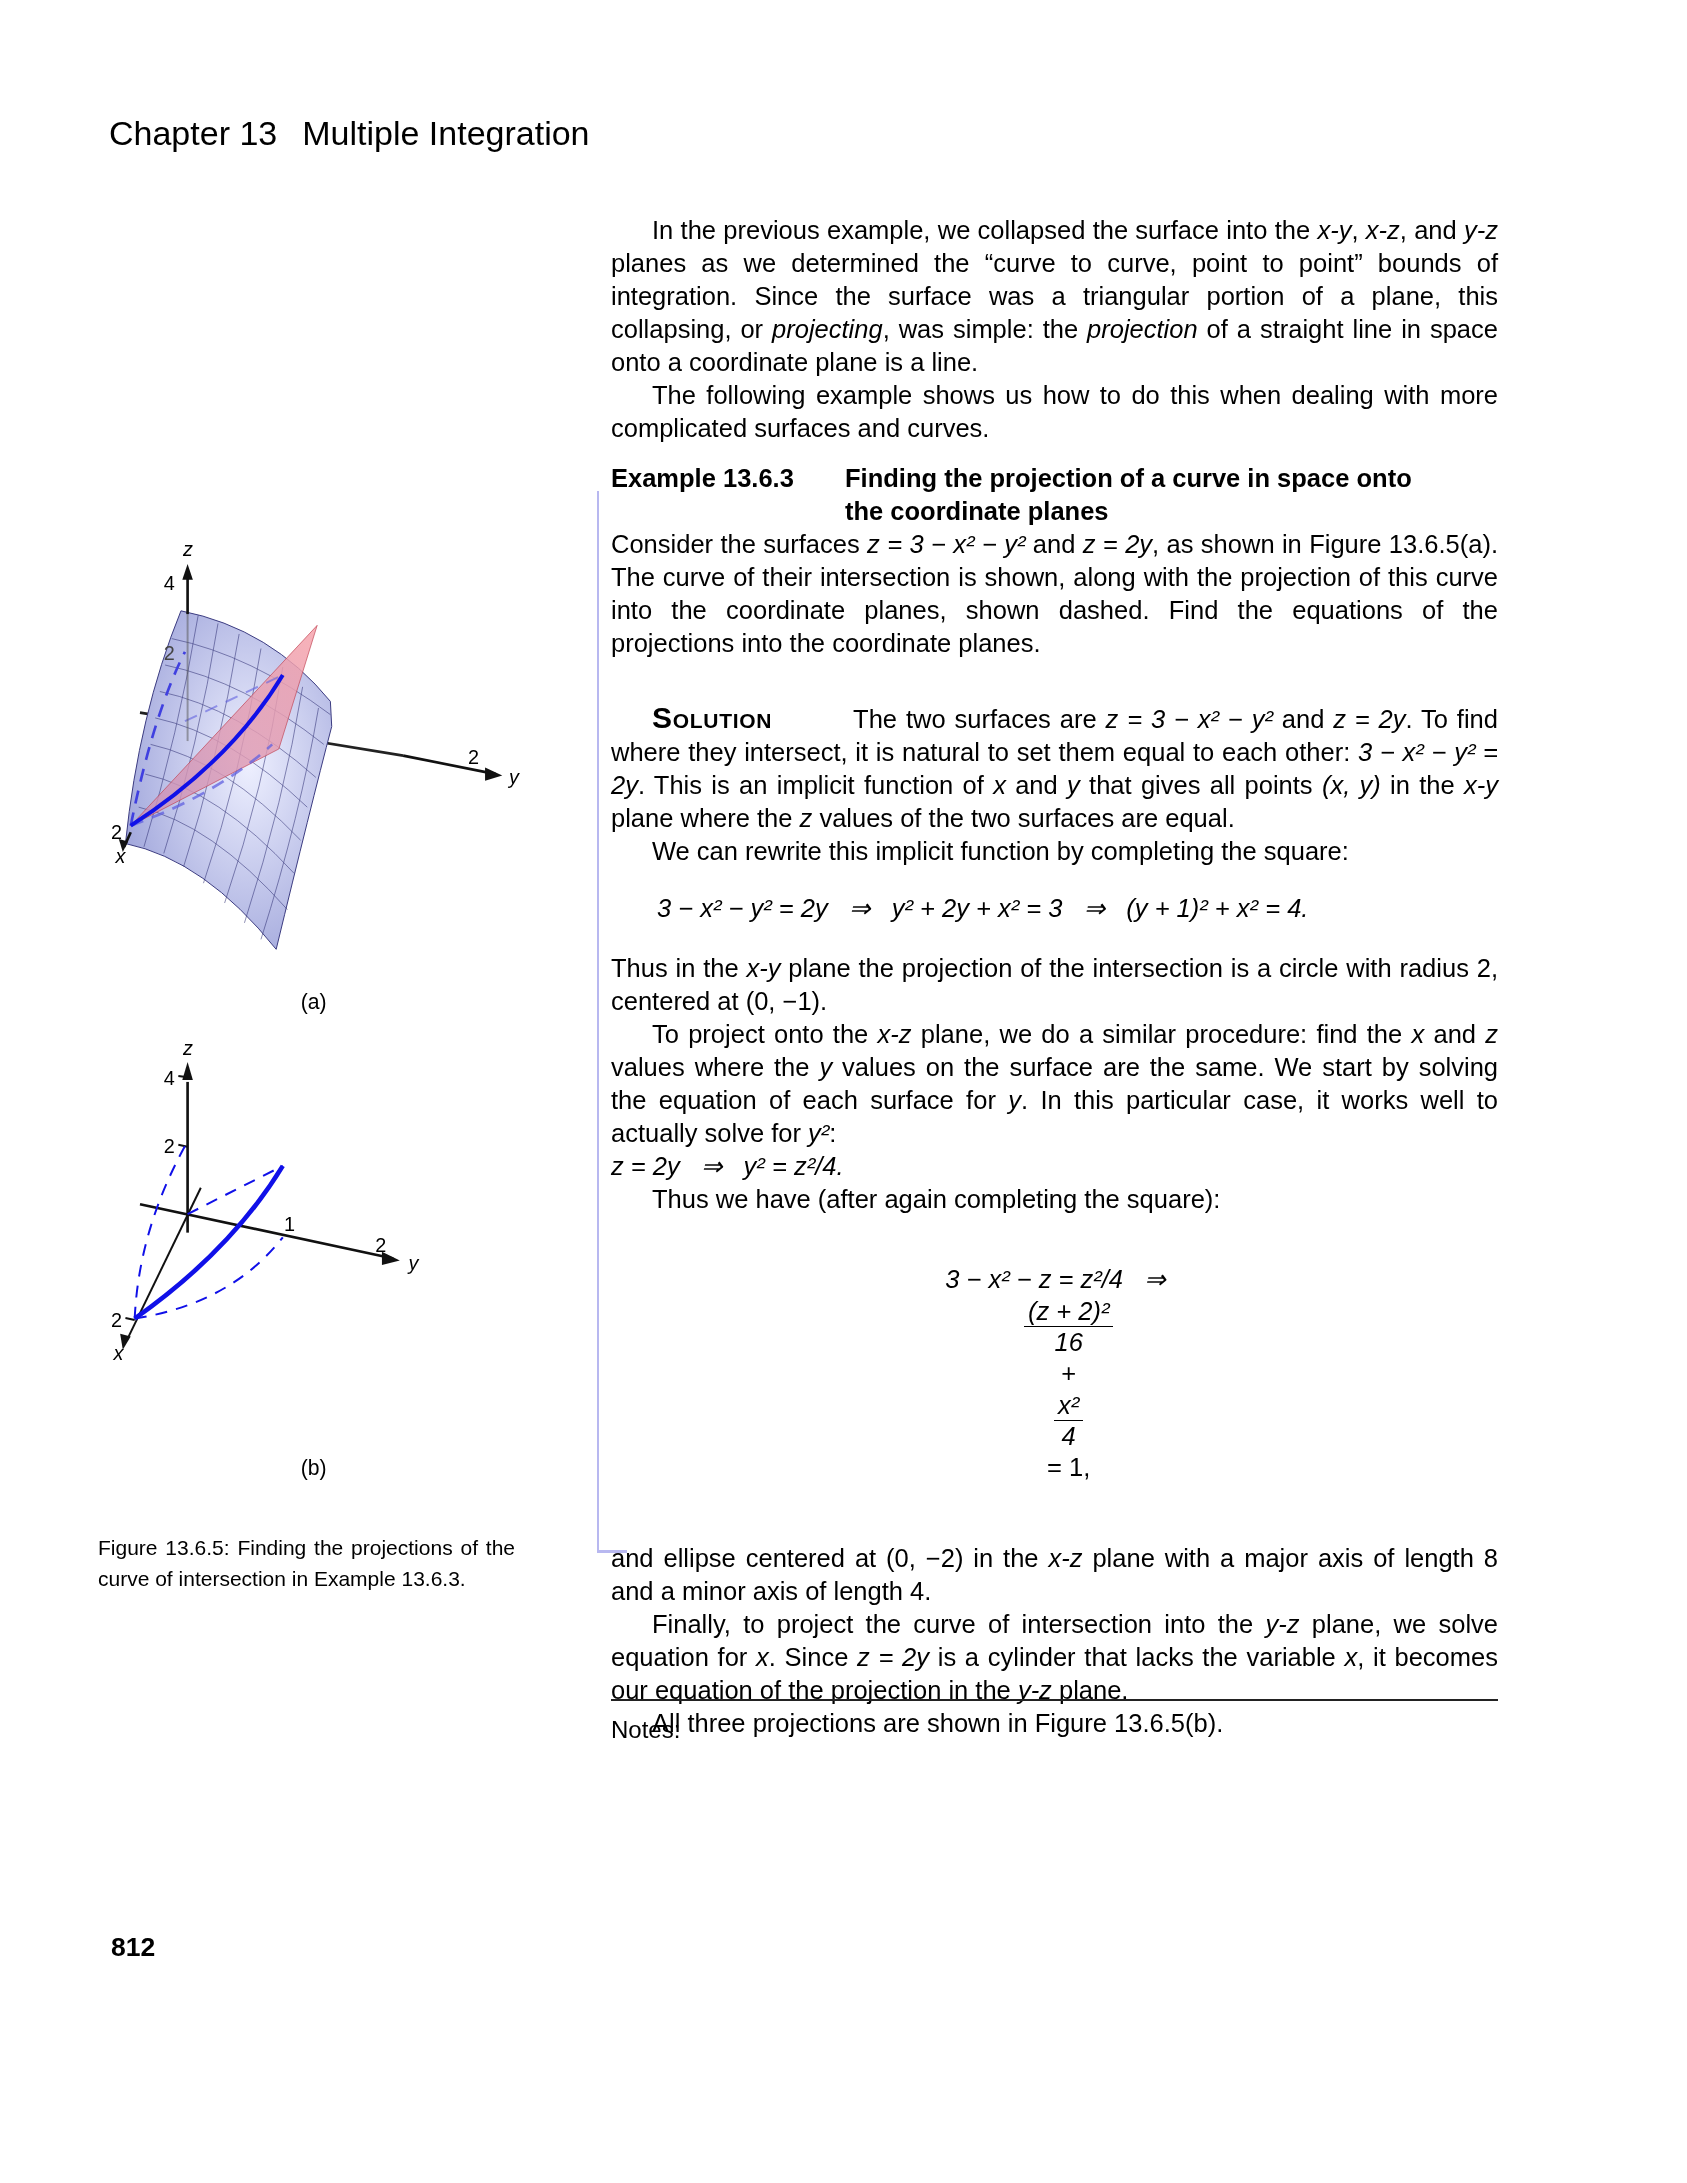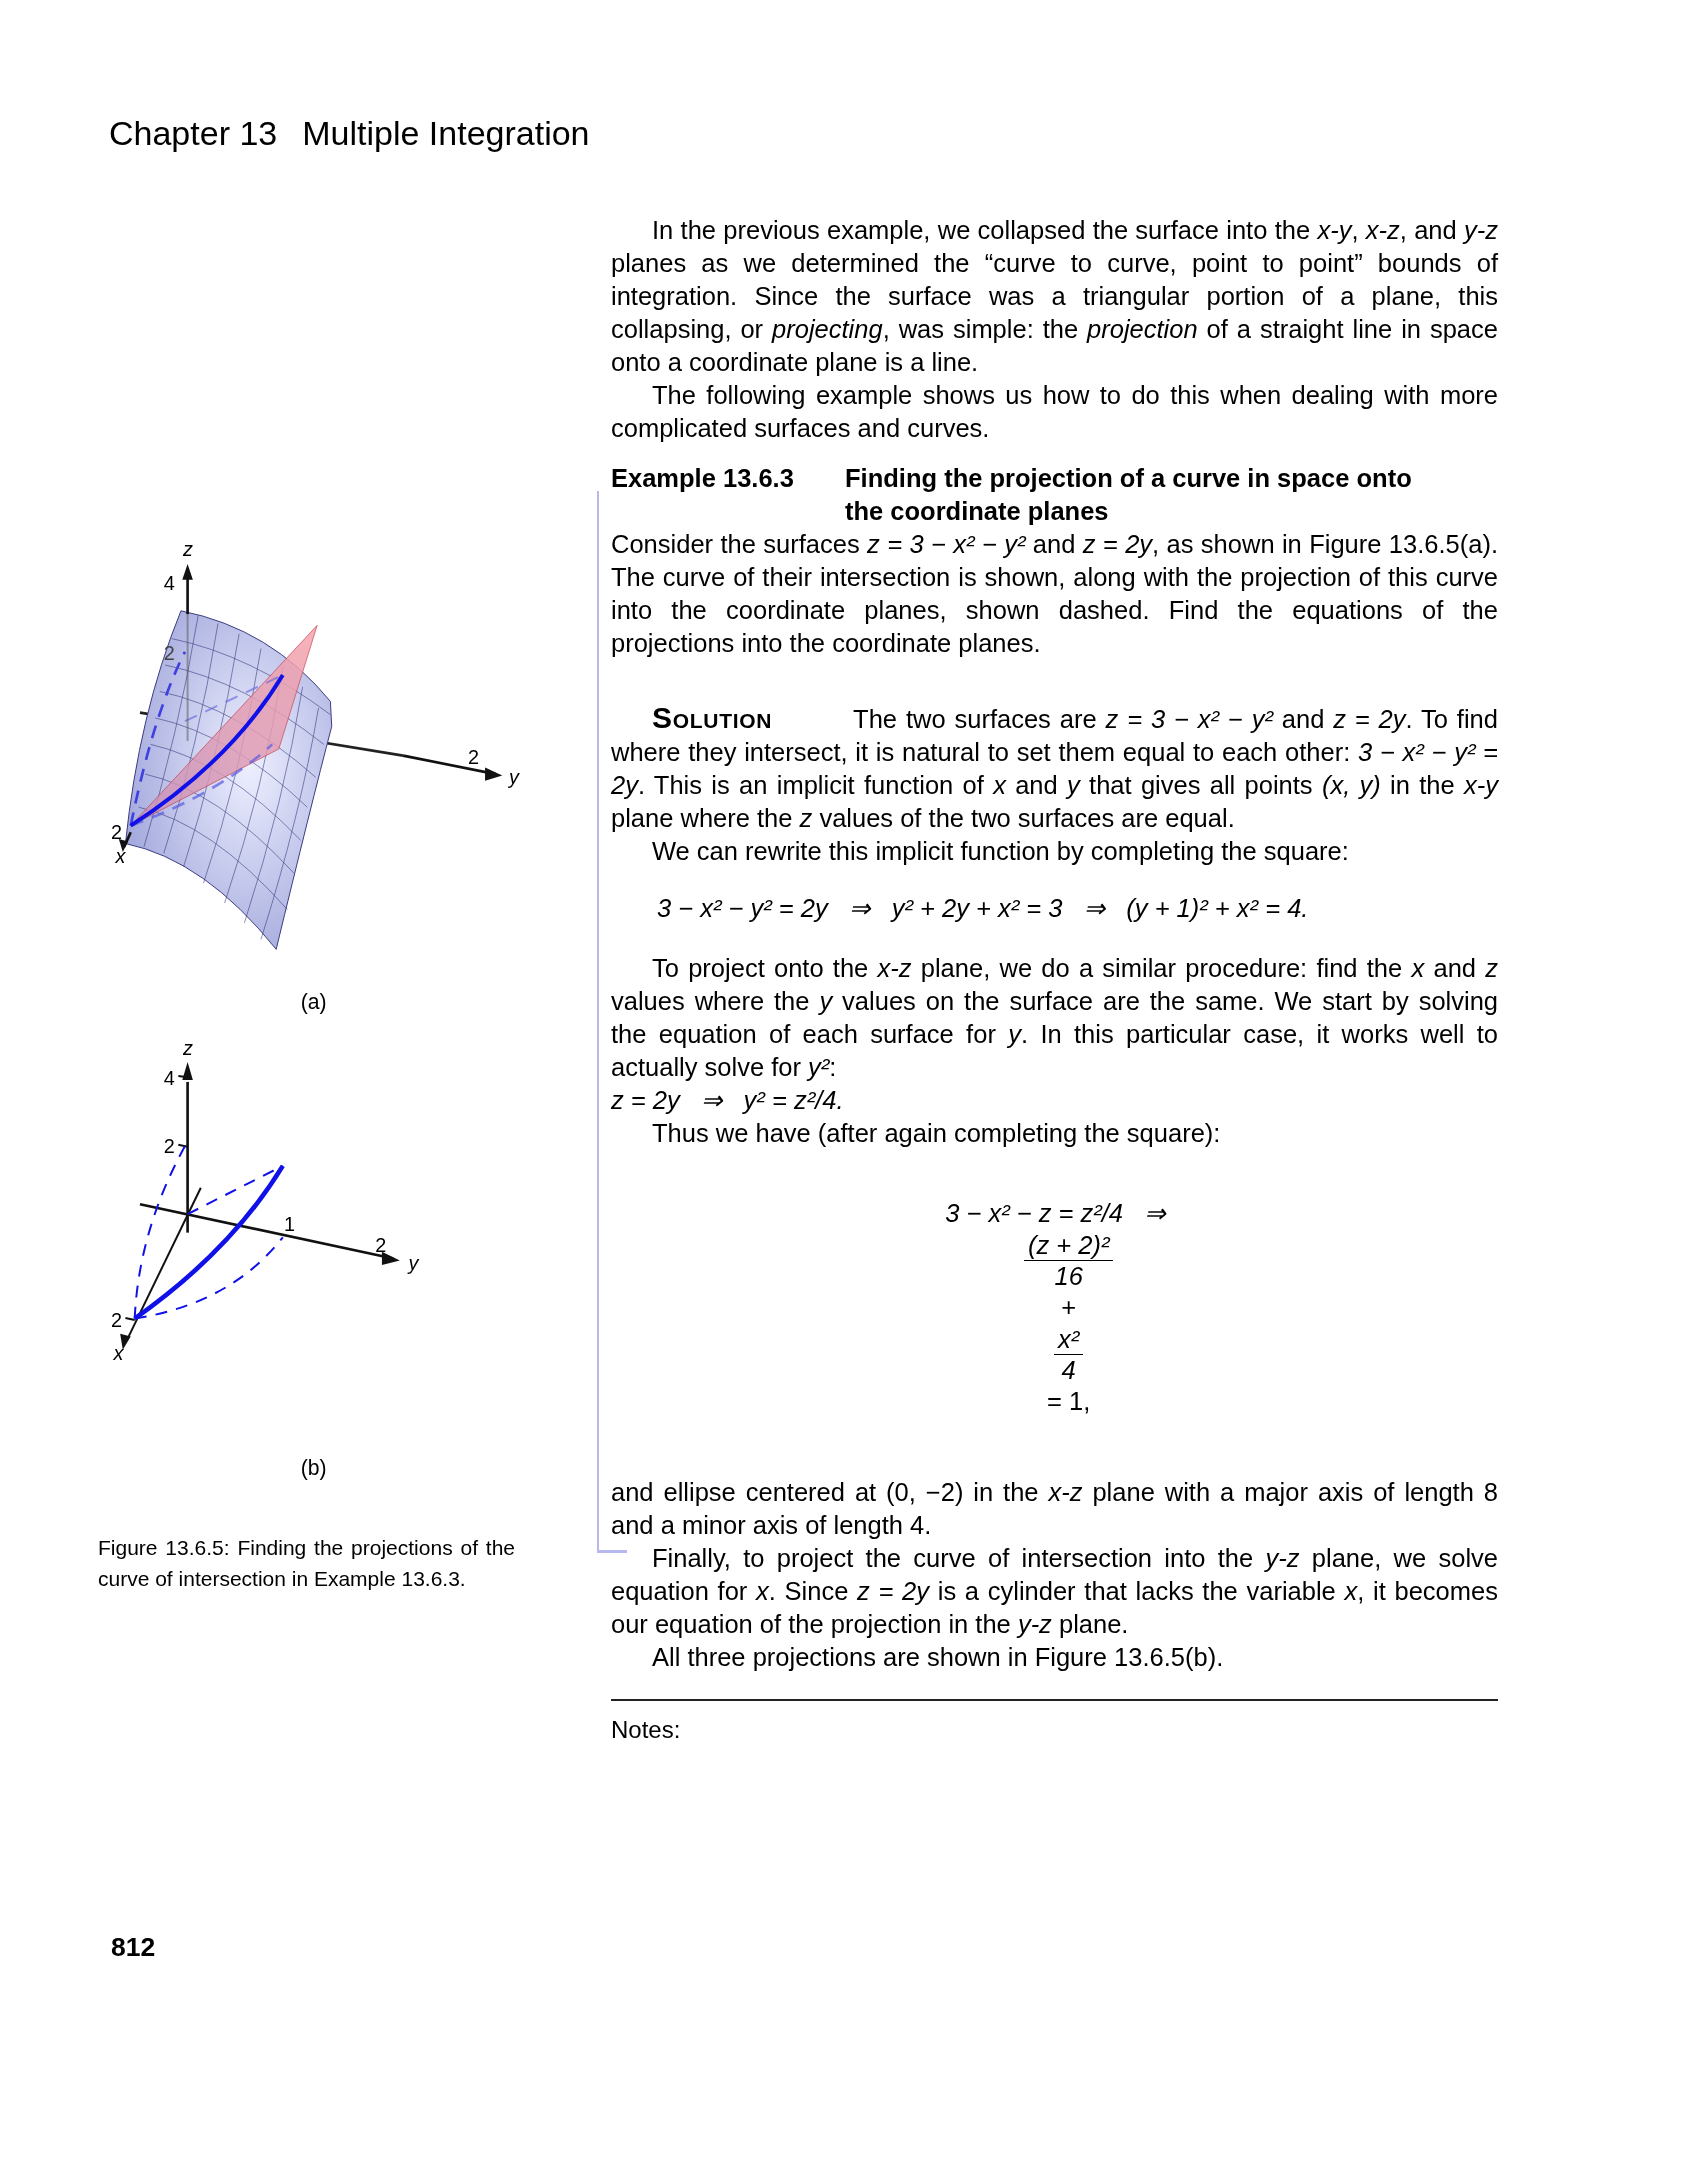--- a/index.html
+++ b/index.html
@@ -44,20 +44,21 @@
 <div class="abs col" style="top:462px;">
   <div class="ex-title" style="display:flex;">
     <span style="width:218px; flex:none;">Example 13.6.3</span>
     <span style="width:595px;margin-left:16px;">Finding the projection of a curve in space onto the coordinate planes</span>
   </div>
   <p class="p"><span>Consider the surfaces </span><span class="m">z = 3 − x² − y²</span><span> and </span><span class="m">z = 2y</span><span>, as shown in Figure 13.6.5(a). The curve of their intersection is shown, along with the projection of this curve into the coordinate planes, shown dashed. Find the equations of the projections into the coordinate planes.</span></p>
 
   <p class="p ind" style="margin-top:41px;"><span class="sc">Solution</span><span style="display:inline-block;width:81px;"></span><span>The two surfaces are </span><span class="m">z = 3 − x² − y²</span><span> and </span><span class="m">z = 2y</span><span>. To find where they intersect, it is natural to set them equal to each other: </span><span class="m">3 − x² − y² = 2y</span><span>. This is an implicit function of </span><i>x</i><span> and </span><i>y</i><span> that gives all points </span><span class="m">(x, y)</span><span> in the </span><i>x-y</i><span> plane where the </span><i>z</i><span> values of the two surfaces are equal.</span></p>
   <p class="p ind">We can rewrite this implicit function by completing the square:</p>
   <p class="p" style="margin:24px 0 26.5px 46px; white-space:pre;"><span class="m">3 − x² − y² = 2y   ⇒   y² + 2y + x² = 3   ⇒   (y + 1)² + x² = 4.</span></p>
+  <p class="p"><span>Thus in the </span><i>x-y</i><span> plane the projection of the intersection is a circle with radius 2, centered at </span><span>(0, −1)</span><span>.</span></p>
   <p class="p ind"><span>To project onto the </span><i>x-z</i><span> plane, we do a similar procedure: find the </span><i>x</i><span> and </span><i>z</i><span> values where the </span><i>y</i><span> values on the surface are the same. We start by solving the equation of each surface for </span><i>y</i><span>. In this particular case, it works well to actually solve for </span><i>y²</i><span>:</span></p>
   <p class="p m" style="white-space:pre;">z = 2y   ⇒   y² = z²/4.</p>
   <p class="p ind">Thus we have (after again completing the square):</p>
   <div class="center-eq" style="margin:14.6px 0 25px 0; white-space:pre;">
     <span class="m">3 − x² − z = z²/4   ⇒</span><span style="display:inline-block;width:26.5px;"></span>
     <span class="frac m"><span class="num">(z + 2)²</span><span class="den">16</span></span>
     <span>+</span>
     <span class="frac m"><span class="num">x²</span><span class="den">4</span></span>
     <span>= 1,</span>
   </div>

